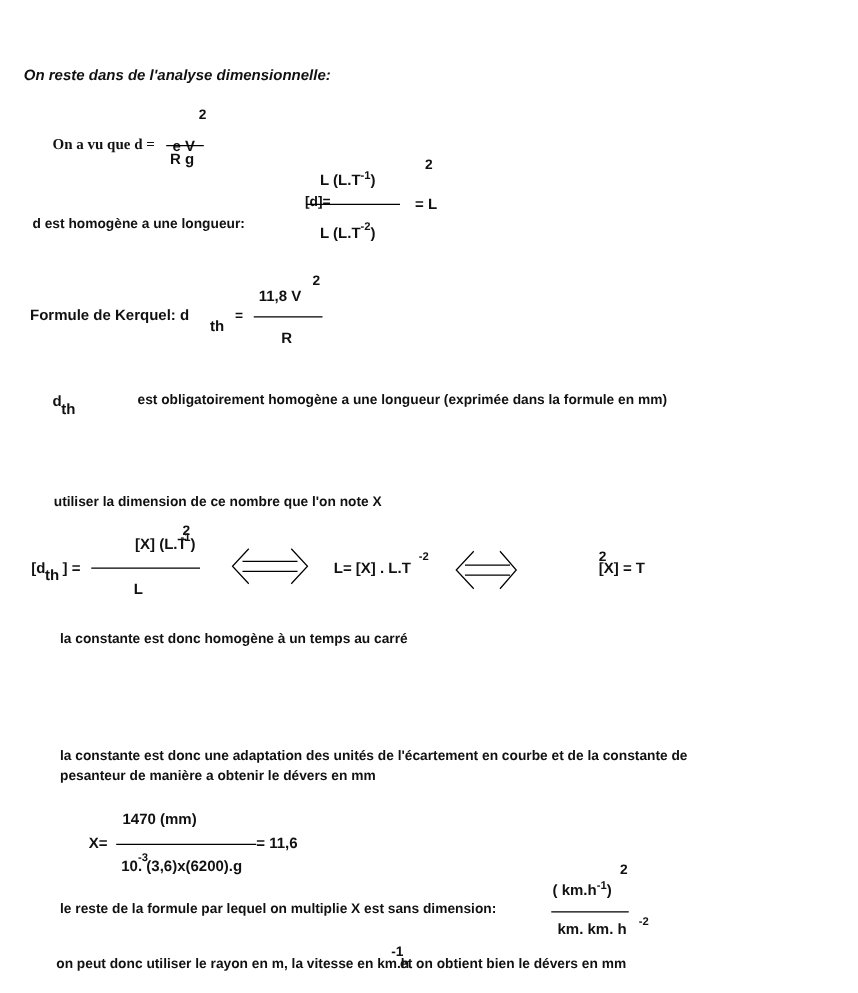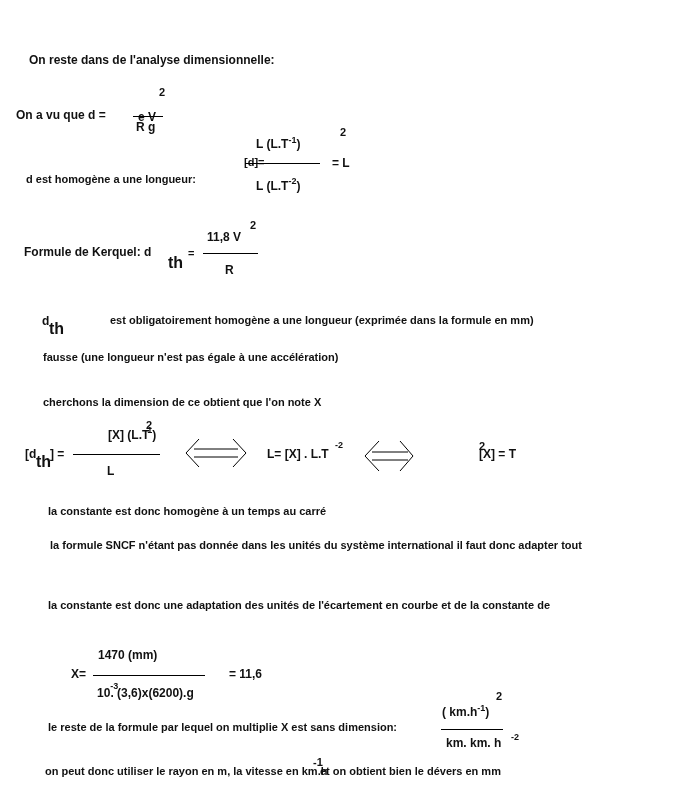--- a/index.html
+++ b/index.html
@@ -5,32 +5,32 @@
     html, body { margin: 0; padding: 0; background: #ffffff; }
     body {
       width: 686px; height: 794px; position: relative; overflow: hidden;
       font-family: "Liberation Sans", sans-serif; font-weight: bold; color: #111111;
     }
     .abs { position: absolute; white-space: nowrap; }
     .t11 { font-size: 11px; }
     .t12 { font-size: 12px; }
     .sup { font-size: 9px; position: absolute; }
     .sup11 { font-size: 11px; position: absolute; }
-    .sub { font-size: 16px; position: absolute; text-align: center; }
+    .sub { font-size: 12px; position: absolute; text-align: center; }
     .hline { position: absolute; height: 1px; background: #000; }
     .lines { line-height: 16px; }
     svg.arrow { position: absolute; }
   </style>
 </head>
 <body>
 
-<div class="abs t12" style="left:29px; top:53px;">On reste dans de l'analyse dimensionnelle:</div>
+<div class="abs t12" style="left:19px; top:53px;font-style:italic;">On reste dans de l'analyse dimensionnelle:</div>
 
 <div>
-  <div class="abs t12" style="left:16px; top:108px;">On a vu que d =</div>
+  <div class="abs t12" style="left:42px; top:108px;font-family:Liberation Serif, serif;">On a vu que d =</div>
   <div class="abs t12" style="left:138px; top:110px;">e V</div>
   <div class="sup11" style="left:159px; top:86px;">2</div>
   <div class="hline" style="left:133px; top:116px; width:30px;"></div>
   <div class="abs t12" style="left:136px; top:120px;">R g</div>
 </div>
 
 <div>
   <div class="abs t11" style="left:26px; top:156px;margin-top:17px;">d est homogène a une longueur:</div>
   <div class="abs t11" style="left:244px; top:156px;">[d]=</div>
   <div class="abs t12" style="left:256px; top:137px;">
@@ -54,24 +54,23 @@
   <div class="abs t12" style="left:225px; top:263px;">R</div>
 </div>
 
 <div>
   <div class="abs t12" style="left:42px; top:314px;">d</div>
   <div class="sub" style="left:49px; top:320px;">th</div>
   <div class="abs t11" style="left:62px; top:314px;margin-left:48px;">est obligatoirement homogène a une longueur (exprimée dans la formule en mm)</div>
 </div>
 
 <div class="abs t11 lines" style="left:43px; top:349px;">
-  <div>fausse (une longueur n'est pas égale à une accélération)</div>
 </div>
 
-<div class="abs t11" style="left:43px; top:396px;">cherchons la dimension de ce obtient que l'on note X</div>
+<div class="abs t11" style="left:43px; top:396px;">utiliser la dimension de ce nombre que l'on note X</div>
 
 <div>
   <div class="abs t12" style="left:25px; top:447px;">[d</div>
   <div class="sub" style="left:36px; top:453px;">th</div>
   <div class="abs t12" style="left:50px; top:447px;">] =</div>
   <div class="abs t12" style="left:84px; top:428px;margin-left:24px;">
     <span>[X] (L.T</span><span style="position:relative; top:-6px; font-size:9px; margin-left:-5px;">-1</span><span>)</span>
   </div>
   <div class="sup11" style="left:146px; top:419px;">2</div>
   <div class="hline" style="left:73px; top:454px; width:87px;"></div>
@@ -94,35 +93,35 @@
     <line x1="8" y1="20" x2="44" y2="20" stroke="#000" stroke-width="1"></line>
   </svg>
 
   <div class="abs t12" style="left:432px; top:447px;margin-left:47px;">[X] = T</div>
   <div class="sup11" style="left:479px; top:440px;">2</div>
 </div>
 
 <div class="abs t11" style="left:48px; top:505px;">la constante est donc homogène à un temps au carré</div>
 
 <div class="abs t11 lines" style="left:50px; top:537px;">
-  <div>la formule SNCF n'étant pas donnée dans les unités du système international il faut donc adapter tout</div>
 </div>
 
 <div class="abs t11 lines" style="left:48px; top:597px;">
   <div>la constante est donc une adaptation des unités de l'écartement en courbe et de la constante de</div>
+  <div>pesanteur de manière a obtenir le dévers en mm</div>
 </div>
 
 <div>
   <div class="abs t12" style="left:71px; top:667px;">X=</div>
   <div class="abs t12" style="left:98px; top:648px;">1470 (mm)</div>
   <div class="hline" style="left:93px; top:675px; width:112px;"></div>
   <div class="abs t12" style="left:97px; top:686px;">
     <span>10</span><span style="position:relative; top:-8px; font-size:9px;">-3</span><span style="margin-left:-8px;">. (3,6)x(6200).g</span>
   </div>
-  <div class="abs t12" style="left:229px; top:667px;">= 11,6</div>
+  <div class="abs t12" style="left:205px; top:667px;">= 11,6</div>
 </div>
 
 <div>
   <div class="abs t11" style="left:48px; top:721px;">le reste de la formule par lequel on multiplie X est sans dimension:</div>
   <div class="abs t12" style="left:442px; top:705px;">
     <span>( km.h</span><span style="position:relative; top:-5px; font-size:9px;">-1</span><span>)</span>
   </div>
   <div class="sup11" style="left:496px; top:690px;">2</div>
   <div class="hline" style="left:441px; top:729px; width:62px;"></div>
   <div class="abs t12" style="left:446px; top:736px;">km. km. h</div>

